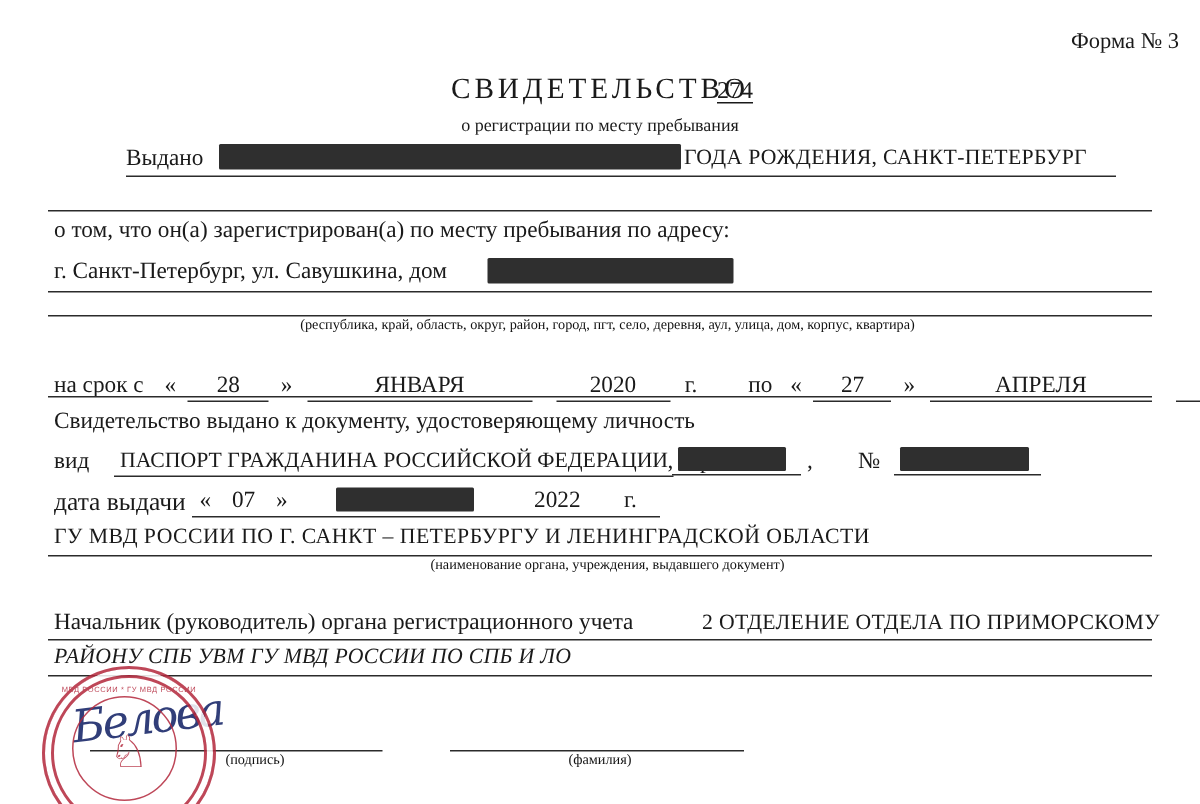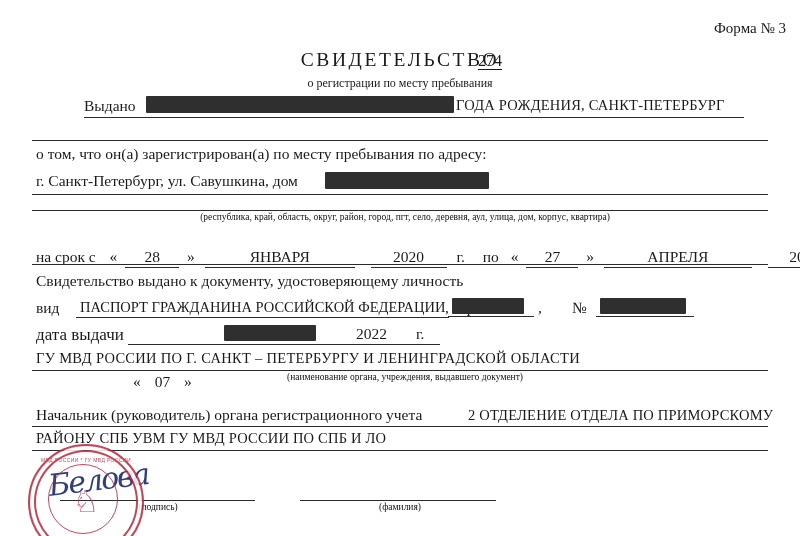--- a/index.html
+++ b/index.html
@@ -108,44 +108,44 @@
   #id-series-label { left: 398px; top: 299px; font-size: 15.5px; padding-left: 47px; }
   #id-series-redact { left: 452px; top: 298px; width: 72px; height: 16px; }
   #rule-series { left: 448px; top: 316px; width: 86px; }
   #id-comma { left: 538px; top: 299px; font-size: 15.5px; }
   #id-no-label { left: 572px; top: 299px; font-size: 15.5px; }
   #id-no-redact { left: 600px; top: 298px; width: 86px; height: 16px; }
   #rule-no { left: 596px; top: 316px; width: 98px; }
 
   #id-date-label { left: 36px; top: 325px; font-size: 17px; }
   #id-date-day {
-    left: 133px; top: 325px; font-size: 15.5px; margin-top: 48px;
+    left: 133px; top: 325px; font-size: 15.5px;
   }
   #id-date-redact { left: 224px; top: 325px; width: 92px; height: 16px; }
   #id-date-year { left: 356px; top: 325px; font-size: 15.5px; }
   #id-date-g { left: 416px; top: 325px; font-size: 15.5px; }
   #rule-date { left: 128px; top: 344px; width: 312px; }
 
   #id-authority { left: 36px; top: 350px; font-size: 14.5px; letter-spacing: .3px; }
   #rule-authority { left: 32px; top: 370px; width: 736px; }
   #cap-authority { left: 180px; top: 372px; width: 450px; }
 
   
   #chief-label { left: 36px; top: 406px; font-size: 15.5px; }
   #chief-org1 {
     left: 468px; top: 407px; font-size: 14.5px; letter-spacing: .2px;
   }
   #rule-chief1 { left: 32px; top: 426px; width: 736px; }
-  #chief-org2 { left: 36px; top: 430px; font-size: 14.5px; letter-spacing: .2px; }
+  #chief-org2 { left: 36px; top: 430px; font-size: 14.5px; letter-spacing: .2px; font-style: italic; }
   #rule-chief2 { left: 32px; top: 450px; width: 736px; }
   #cap-chief { left: 190px; top: 452px; width: 420px; }
 
   
   #rule-sign { left: 60px; top: 500px; width: 195px; }
-  #cap-sign { left: 78px; top: 502px; width: 160px; }
+  #cap-sign { left: 90px; top: 502px; width: 160px; }
   #chief-name { left: 328px; top: 486px; font-size: 15.5px; letter-spacing: .5px; }
   #rule-name { left: 300px; top: 500px; width: 196px; }
   #cap-name { left: 320px; top: 502px; width: 160px; }
 
   
   #stamp {
     left: 28px; top: 444px;
     width: 112px; height: 112px;
     border-radius: 50%;
     border: 2px solid #b3283c;
@@ -213,21 +213,21 @@
   <div class="abs caption" id="cap-addr">(республика, край, область, округ, район, город, пгт, село, деревня, аул, улица, дом, корпус, квартира)</div>
 
   <div class="abs" id="term-row">
     <span>на срок с</span>
     <span style="margin-left:10px">«</span>
     <span class="u" style="width:54px;margin:0 4px">28</span>
     <span>»</span>
     <span class="u" style="width:150px;margin:0 6px">ЯНВАРЯ</span>
     <span class="u" style="width:76px;margin:0 6px">2020</span>
     <span>г.</span>
-    <span style="margin-left:14px">по</span>
+    <span style="margin-left:30px">по</span>
     <span style="margin-left:8px">«</span>
     <span class="u" style="width:52px;margin:0 4px">27</span>
     <span>»</span>
     <span class="u" style="width:148px;margin:12px 6px">АПРЕЛЯ</span>
     <span class="u" style="width:74px;margin:0 6px">2020</span>
     
   </div>
   <div class="rule" id="rule-term"></div>
 
   <div class="abs" id="id-title">Свидетельство выдано к документу, удостоверяющему личность</div>

